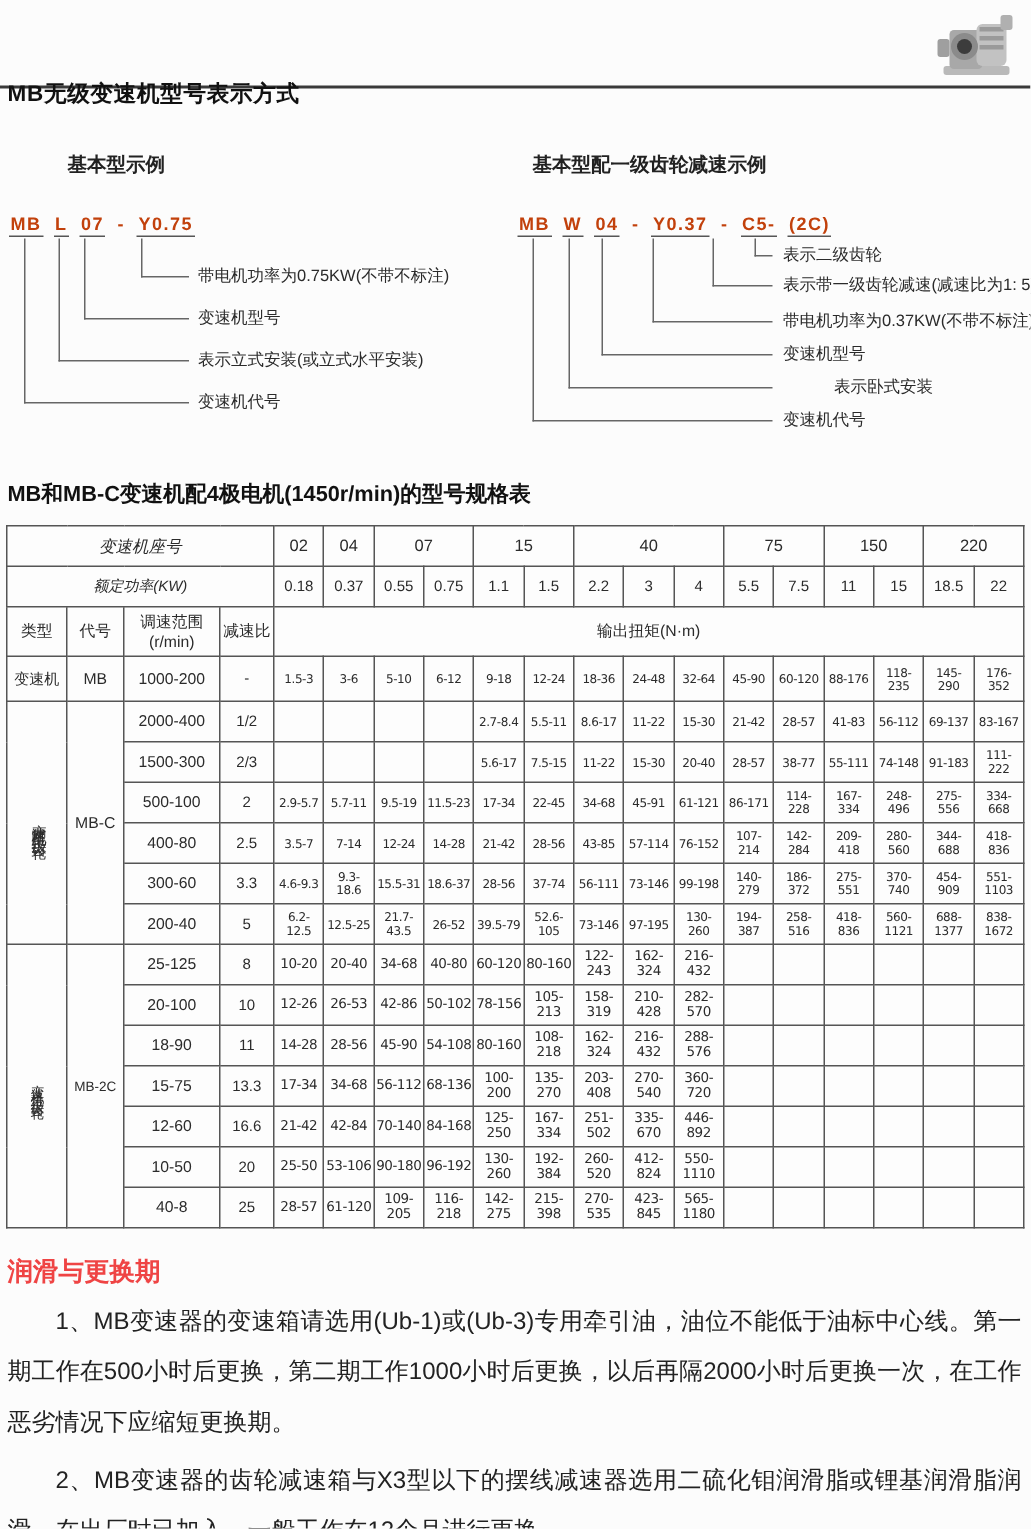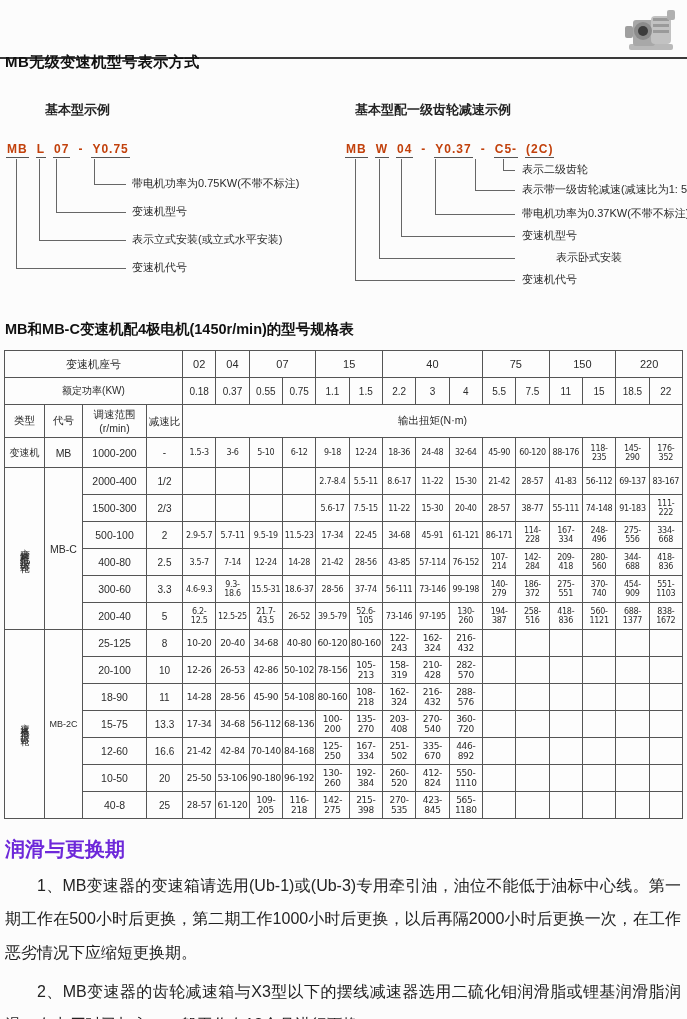--- a/index.html
+++ b/index.html
@@ -24,37 +24,37 @@
   .elbow{position:absolute;border-left:1px solid #666;border-bottom:1px solid #666;}
   .dlabel{position:absolute;font-size:11px;white-space:nowrap;color:#2a2a2a;}
 
   
   .h-table{position:absolute;left:5px;top:320px;margin:0;font-size:14.5px;font-weight:bold;color:#111;}
   table.spec{position:absolute;left:4px;top:350px;width:679px;border-collapse:collapse;table-layout:fixed;background:#fdfdfd;}
   table.spec td{border:1px solid #555;text-align:center;vertical-align:middle;padding:0 1px;color:#2b2b2b;overflow:hidden;}
   tr.hr1 td{height:26px;font-size:11px;}
   tr.hr2 td{height:26px;font-size:10px;margin-top:20px;}
   tr.hr3 td{height:32px;font-size:10.5px;}
-  td.lbl{font-size:11px;}
+  td.lbl{font-size:11px;font-style:italic;}
   td.h3.ratio-h{word-break:break-all;line-height:1.15;}
   td.rng{font-size:10.5px;}
   td.rat{font-size:10px;}
   td.val{font-size:8px;letter-spacing:-0.3px;font-family:"DejaVu Sans",sans-serif;}
   td.typ{font-size:10px;}
   td.typ.vert{writing-mode:vertical-rl;text-orientation:upright;letter-spacing:2px;padding:4px 0;}
   td.codecell{font-size:10.5px;}
   tr.sec0 td{height:29px;}
   tr.sec1 td{height:26px;}
   tr.sec2 td{height:26px;font-size:9px;}
   tr.sec2 td.rng{font-size:10.5px;}
   tr.sec2 td.rat{font-size:10px;}
 
   
   .lube{position:absolute;left:5px;top:836px;width:676px;}
-  .lube h2{margin:0 0 4px 0;font-size:20px;font-weight:bold;color:#6d28d9;}
+  .lube h2{margin:0 0 4px 0;font-size:17px;font-weight:bold;color:#ef4444;}
   .lube p{margin:6px 0;font-size:16px;line-height:2.08;text-indent:2em;color:#222;text-align:justify;}
 </style>
 </head>
 <body>
 
 <div class="page">
 
   <div class="photo">
     <svg width="56" height="47" viewBox="0 0 56 47">
       <rect x="6" y="38" width="44" height="6" rx="2" fill="#b9b9b9"></rect>

